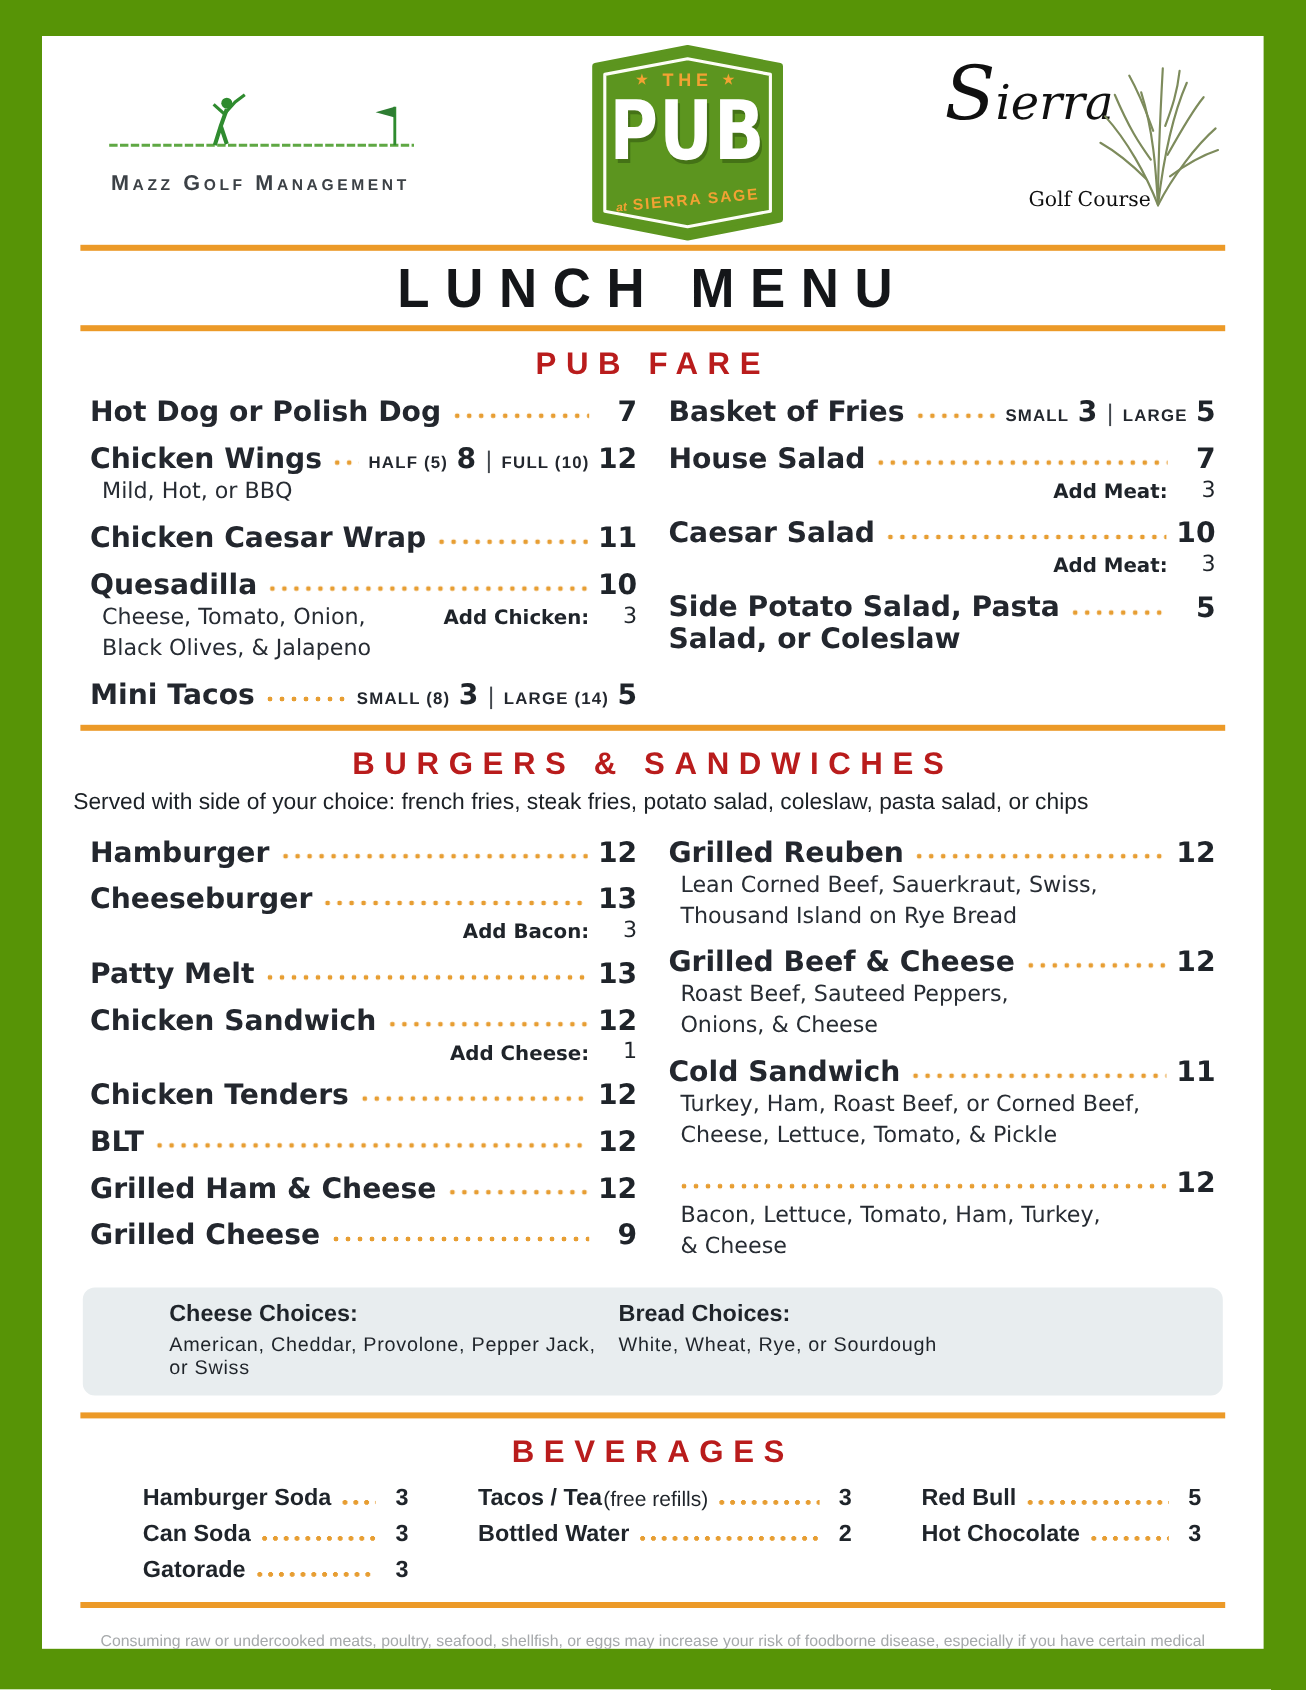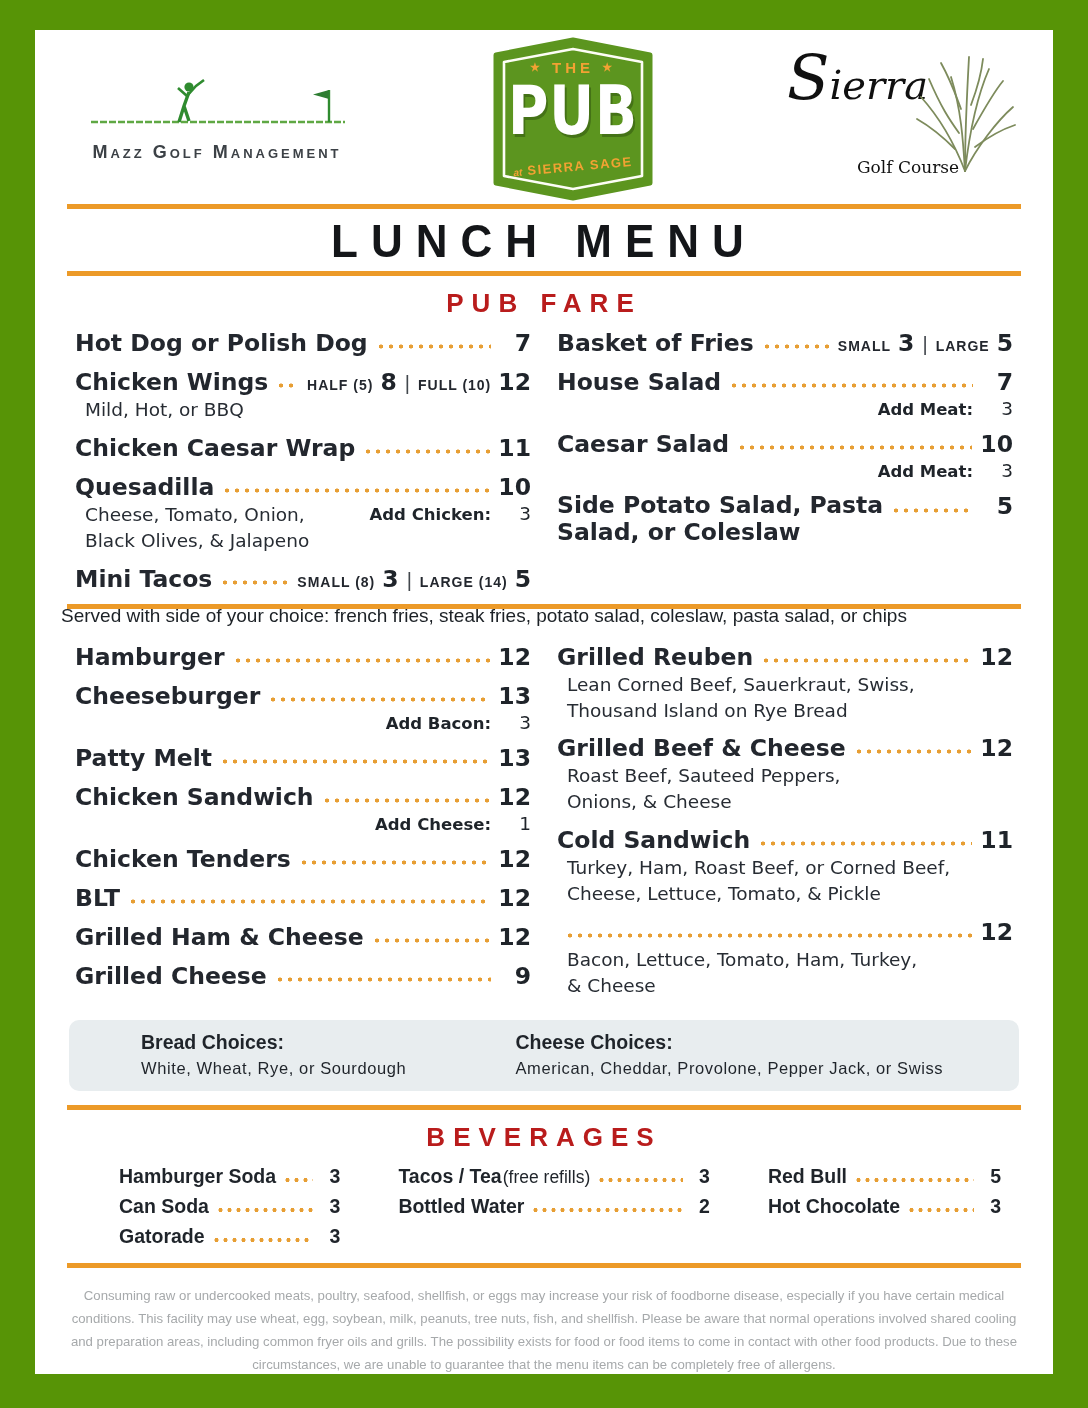--- a/index.html
+++ b/index.html
@@ -246,20 +246,21 @@
                 <span class="mi-price">5</span>
               </div>
             </div>
           </div>
       </div>
     </section>
 
     <div class="rule"></div>
 
     <section>
+      <h2>BURGERS &amp; SANDWICHES</h2>
       <p class="served">Served with side of your choice:  french fries, steak fries, potato salad, coleslaw, pasta salad, or chips</p>
       <div class="cols">
         <div class="col">
             <div class="menu-item">
               <div class="mi-row">
                 <span class="mi-name">Hamburger</span>
                 <span class="mi-dots"></span>
                 <span class="mi-price">12</span>
               </div>
             </div>
@@ -368,26 +369,26 @@
                 <span class="mi-desc">Bacon, Lettuce, Tomato, Ham, Turkey,
 &amp; Cheese</span>
               </div>
             </div>
           </div>
       </div>
     </section>
 
     <div class="choices-bar">
       <div class="choice">
+        <div class="choice-label">Cheese Choices:</div>
+        <div class="choice-options">American, Cheddar, Provolone, Pepper Jack, or Swiss</div>
+      </div>
+      <div class="choice">
         <div class="choice-label">Bread Choices:</div>
         <div class="choice-options">White, Wheat, Rye, or Sourdough</div>
-      </div>
-      <div class="choice">
-        <div class="choice-label">Cheese Choices:</div>
-        <div class="choice-options">American, Cheddar, Provolone, Pepper Jack, or Swiss</div>
       </div>
     </div>
 
     <div class="rule"></div>
 
     <section>
       <h2>BEVERAGES</h2>
       <div class="bev-grid">
           <div class="bev-col1">
             <div class="bev-item">

